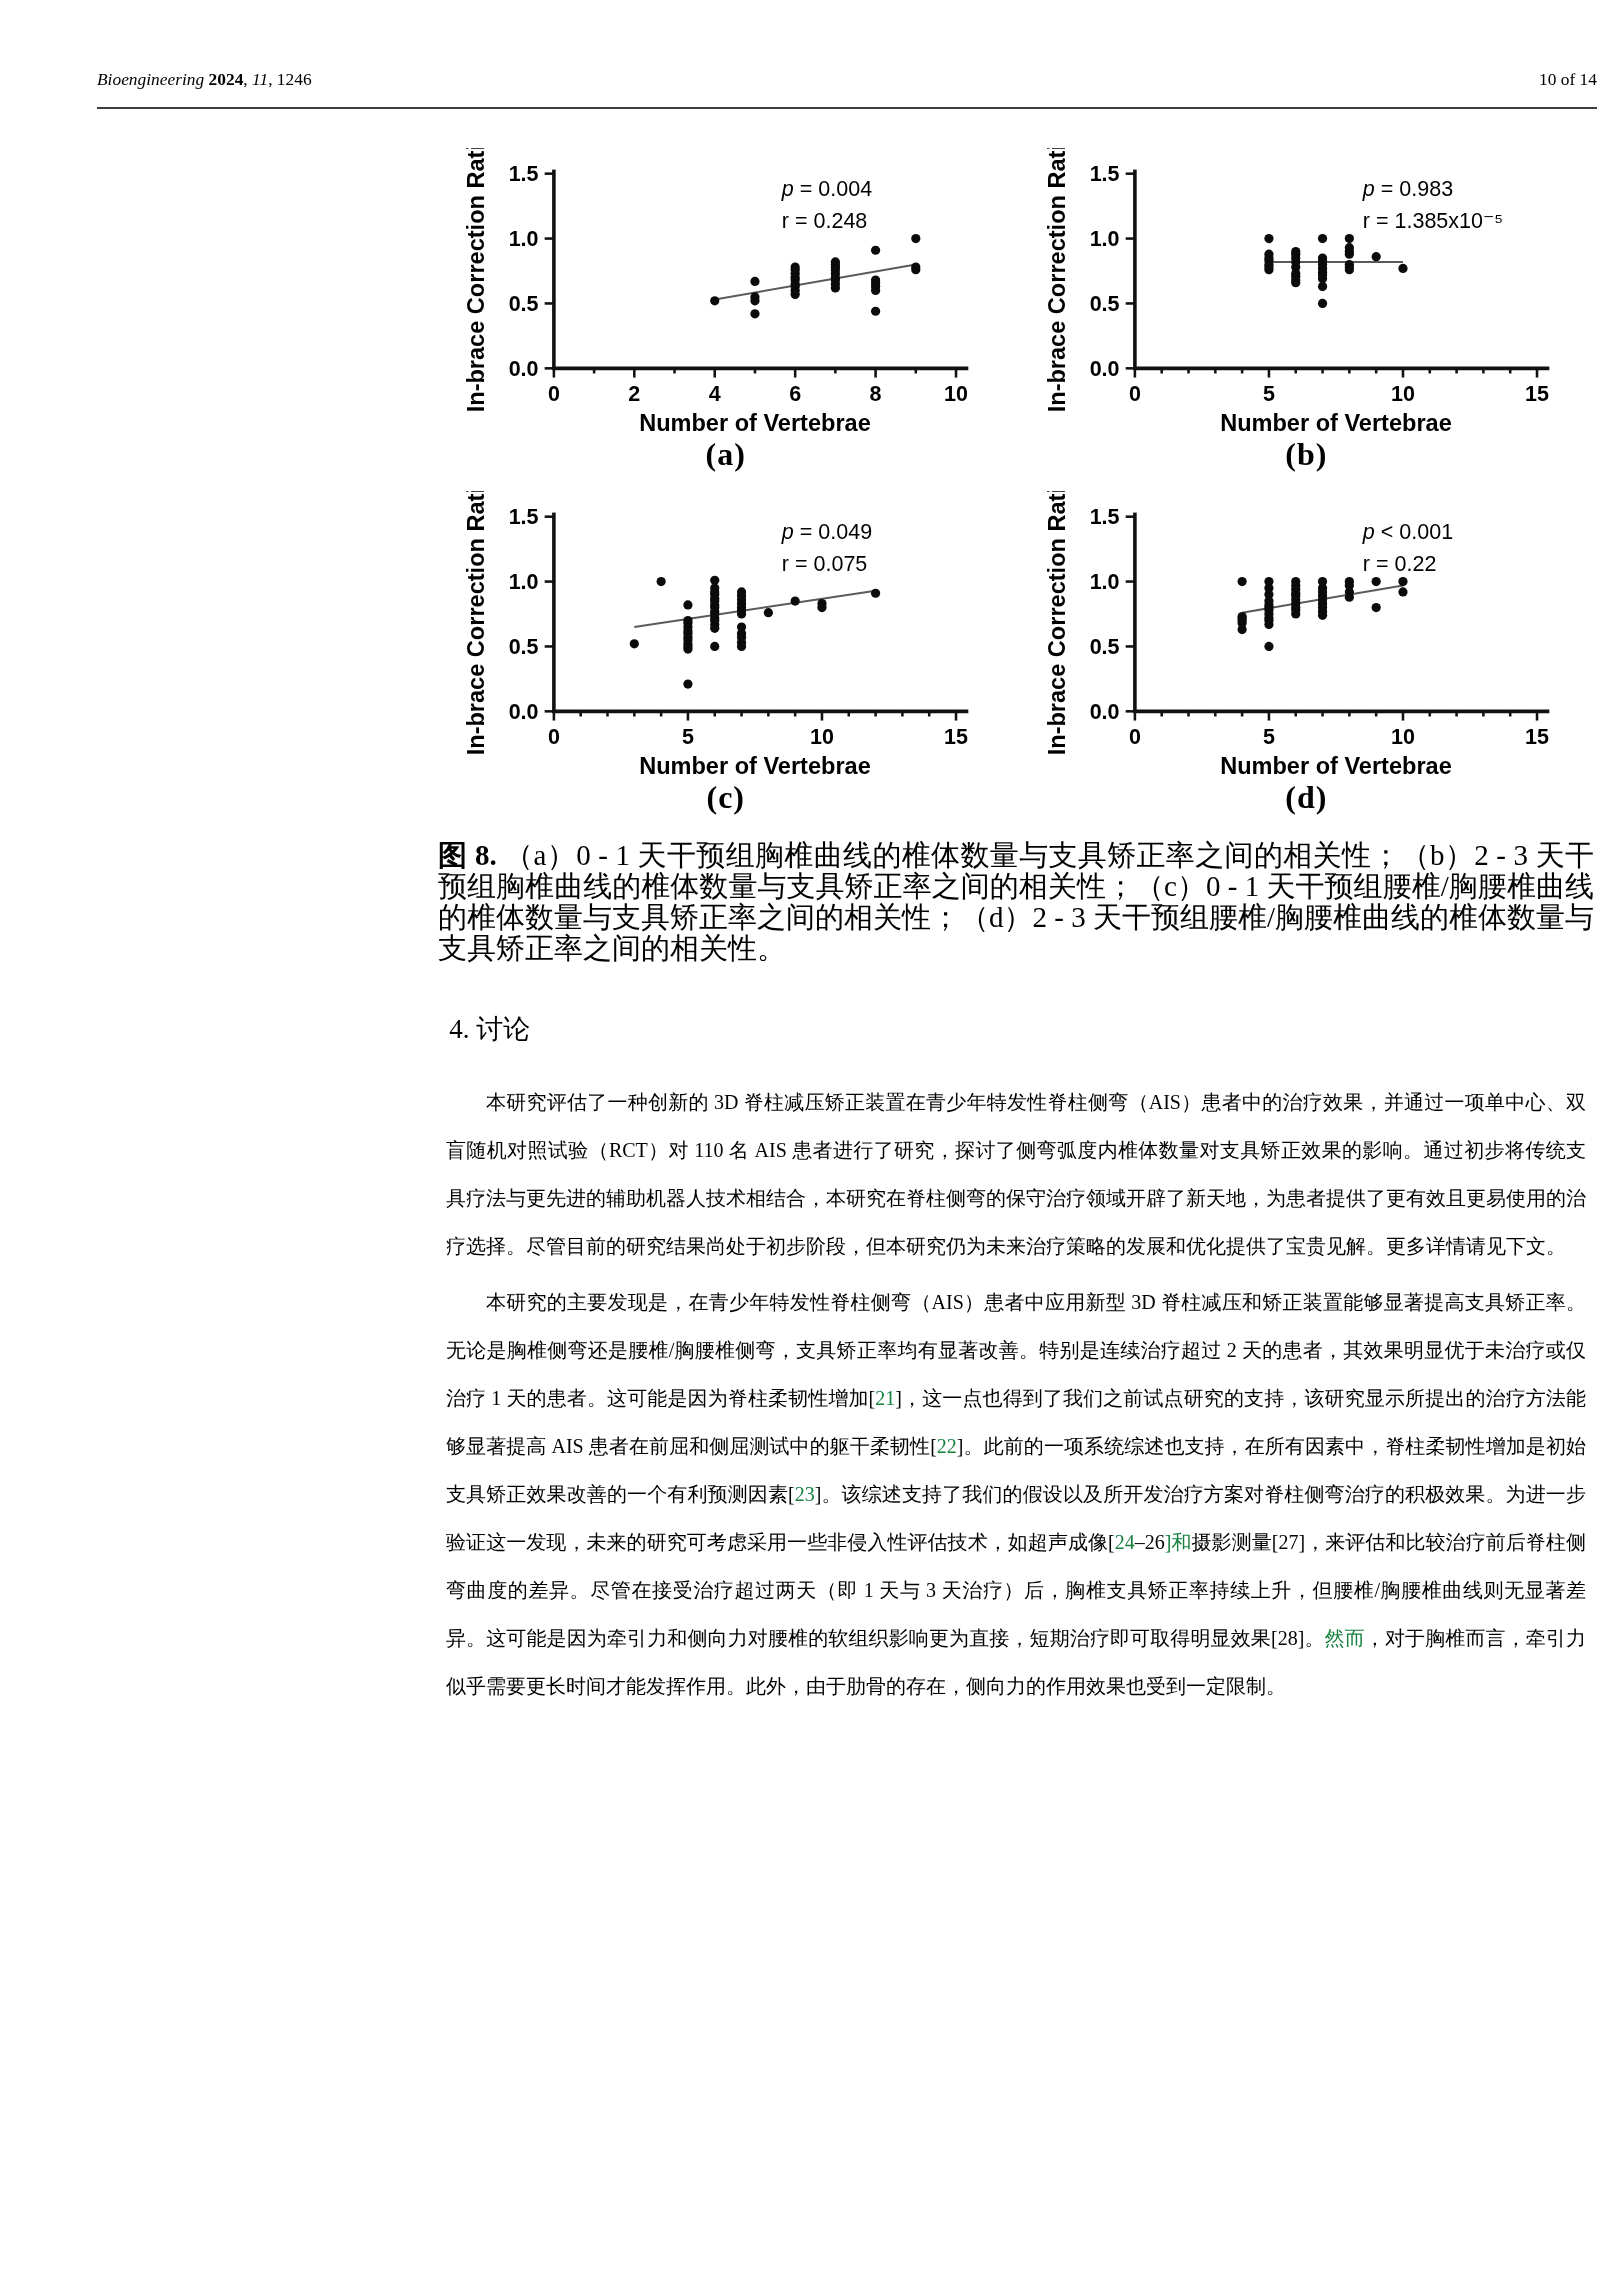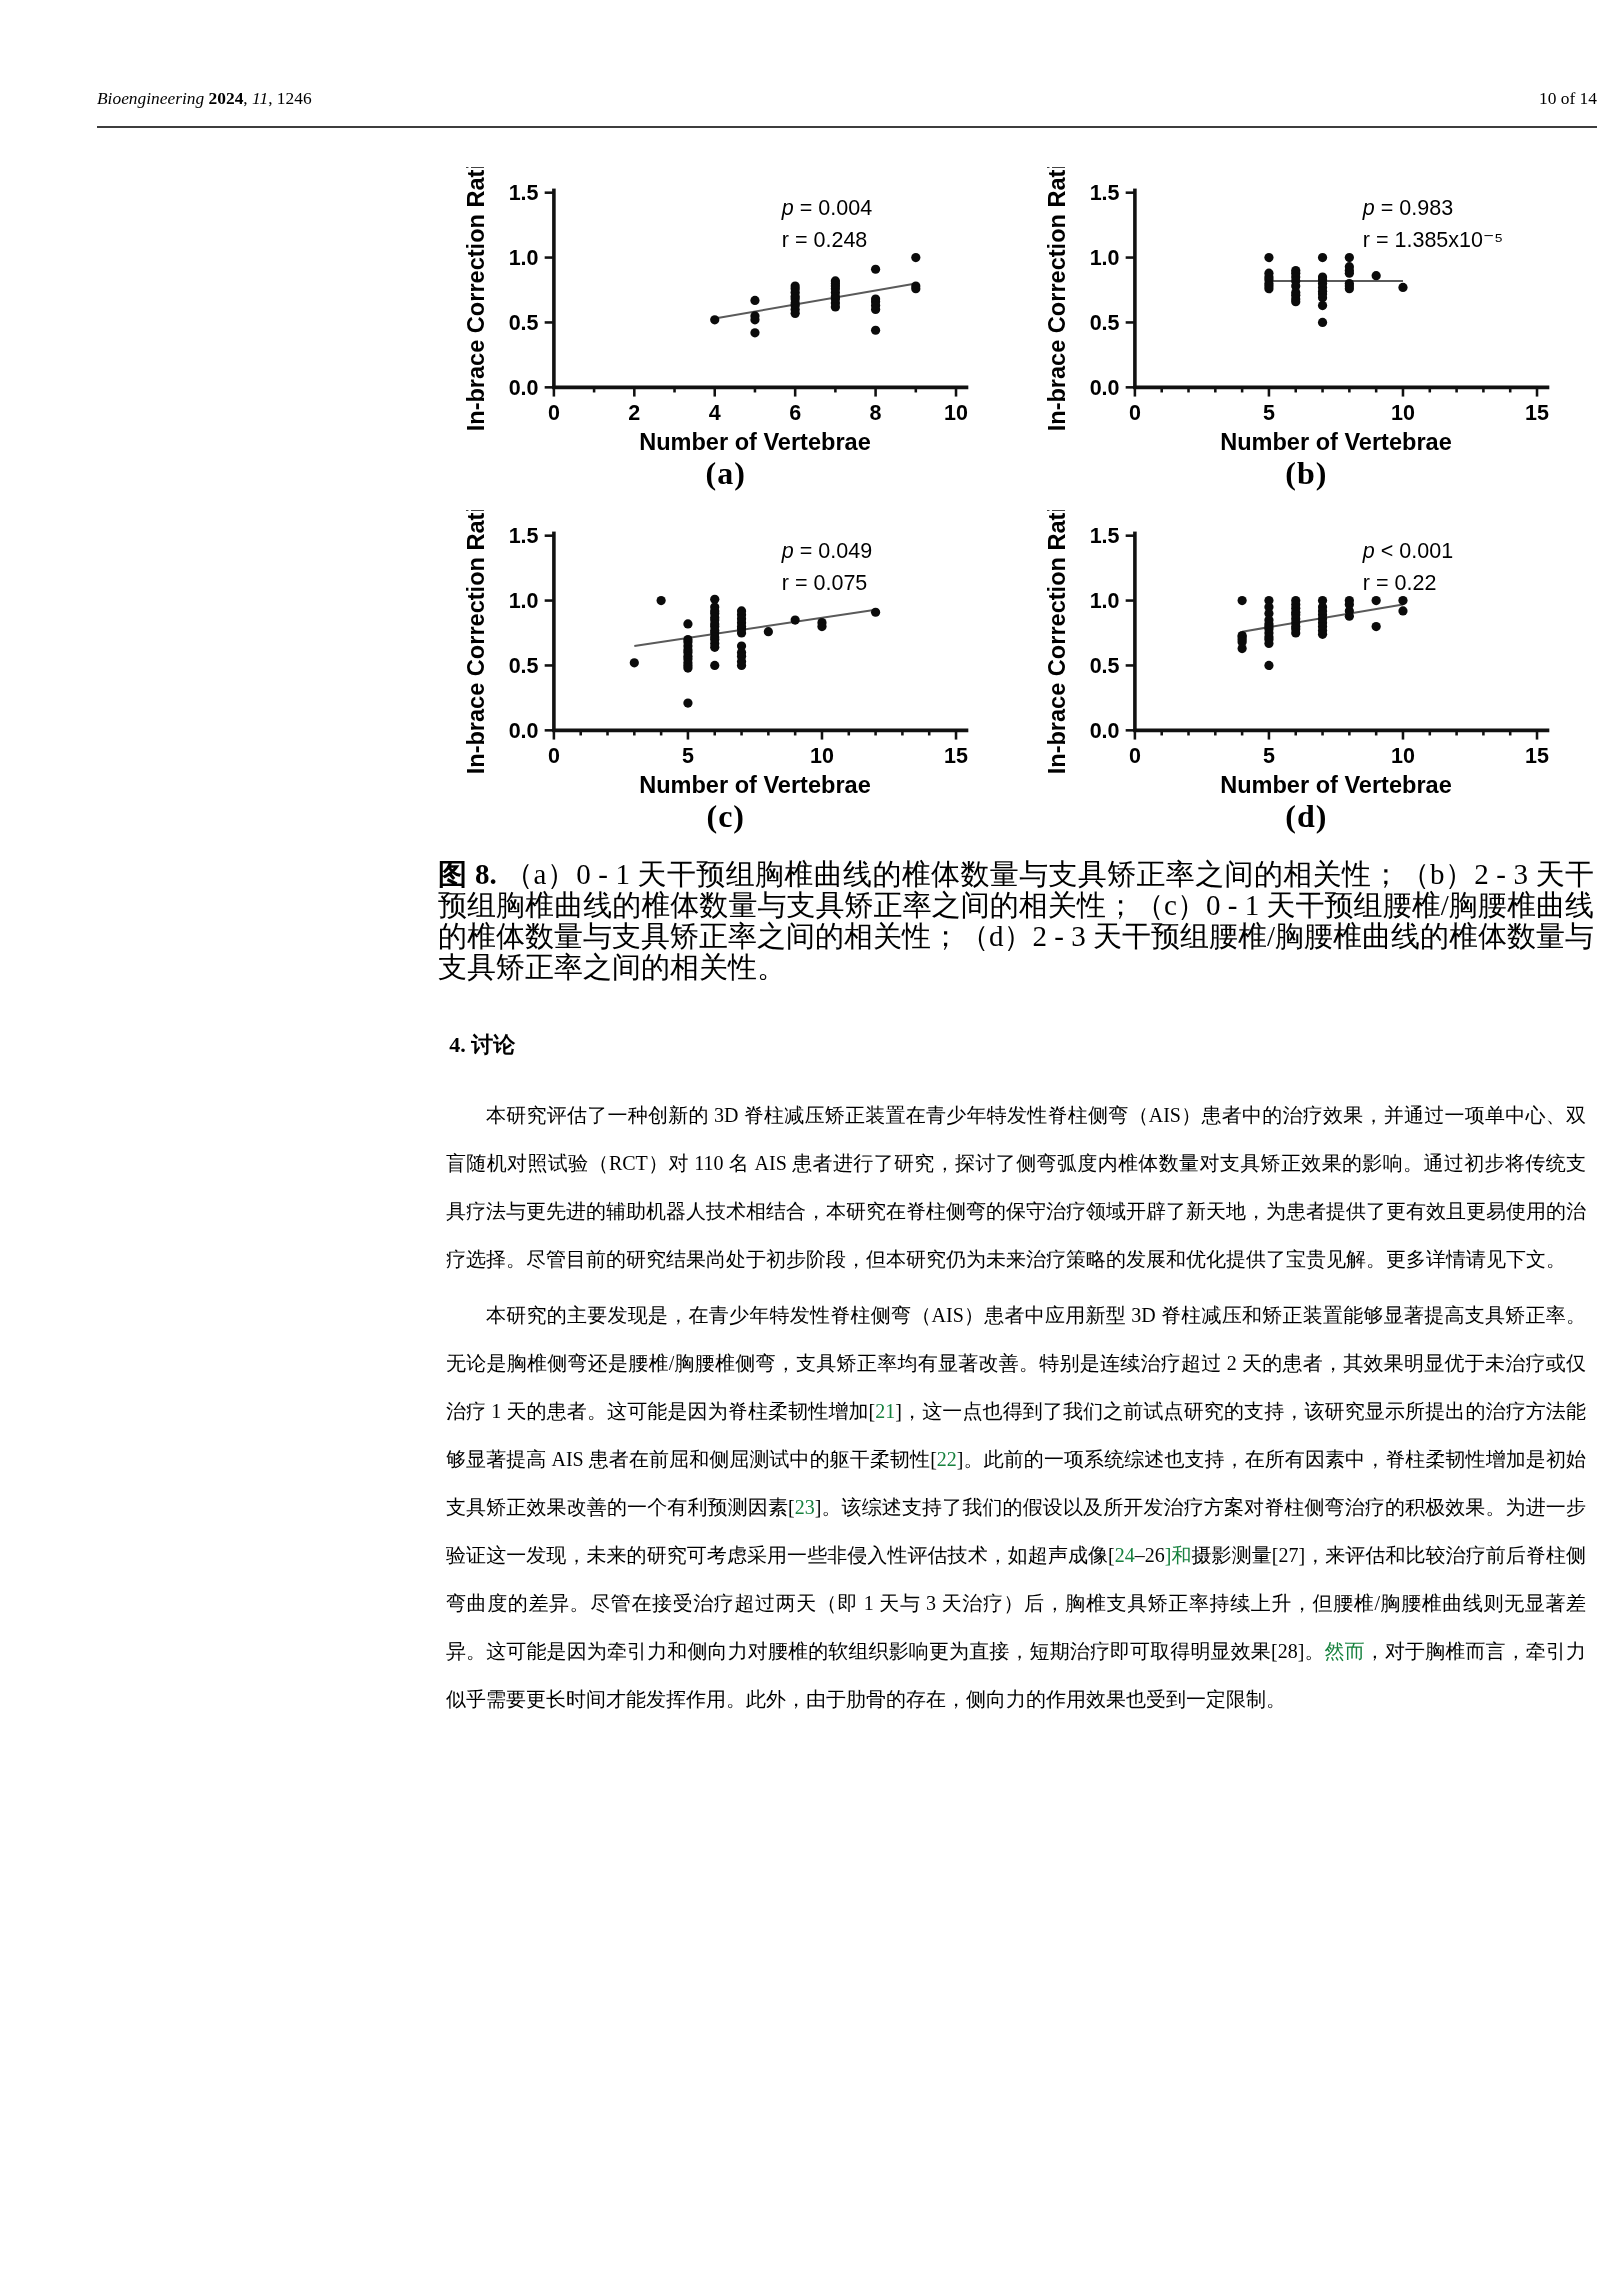--- a/index.html
+++ b/index.html
@@ -1,29 +1,29 @@
 <!DOCTYPE html>
 <html style="font-size:8.2px"><head>
 <meta charset="utf-8">
 <style>
   html,body{margin:0;padding:0;}
   body{width:1624px;height:2295px;background:#ffffff;color:#000;
        font-family:"Liberation Serif","DejaVu Serif",serif;}
-  .page-header{margin:88px 27px 0 97px;display:flex;justify-content:space-between;
+  .page-header{margin:69px 27px 0 97px;display:flex;justify-content:space-between;
        align-items:center;font-size:17.4px;}
   .header-rule{margin:17.4px 27px 0 97px;border:none;border-top:2.6px solid #3d3d3d;height:0;}
   .content{margin:0 30px 0 438px;}
   .figure-block{margin-top:39px;}
   .chart-grid{display:grid;grid-template-columns:1fr 1fr;column-gap:5.1px;row-gap:2px;}
   .panel{display:flex;flex-direction:column;align-items:center;}
   svg.chart{width:543px;height:287px;display:block;}
   .panel-label{font-size:32px;font-weight:bold;margin:1px 0 15.4px 0;letter-spacing:1px;}
   .figure-caption{font-size:29px;line-height:31px;text-align:justify;margin-top:9.2px;}
   .caption-label{font-weight:bold;margin-right:7.2px;}
-  .section-heading{font-size:22px;font-weight:bold;margin:47px 0 0 11.3px;}
+  .section-heading{font-size:27px;font-weight:normal;margin:47px 0 0 11.3px;}
   .para{font-size:20px;line-height:48px;text-align:justify;text-indent:2em;margin:8px;}
   .para.first{margin-top:31px;}
   .seg-link{color:#15803d;}
   .seg-italic{font-style:italic;}
   .seg-bold{font-weight:bold;}
 </style>
 </head>
 <body>
 
 <header class="page-header">

